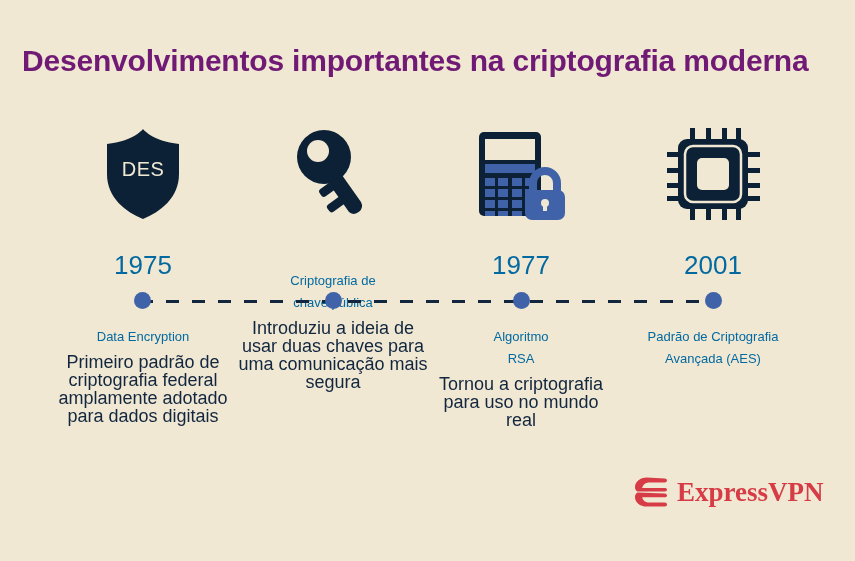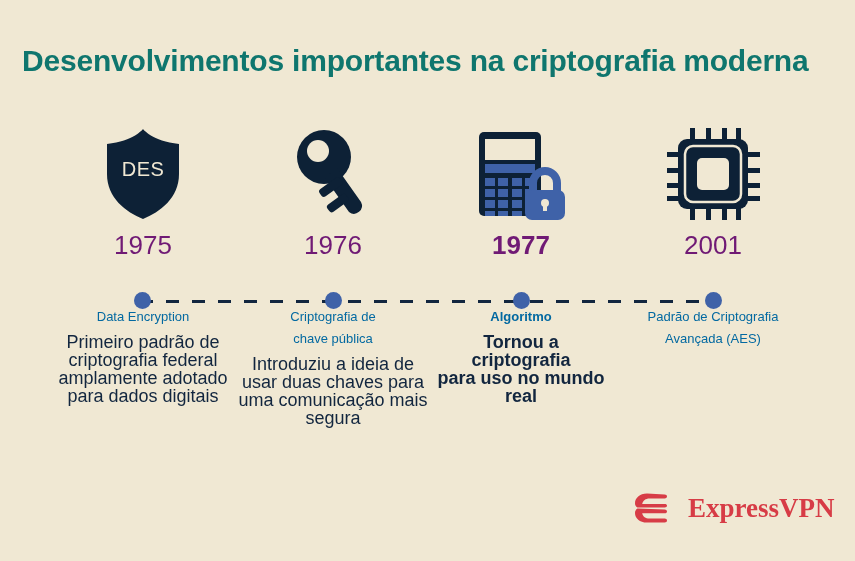--- a/index.html
+++ b/index.html
@@ -19,56 +19,57 @@
     width: 855px;
     height: 561px;
     background: #f0e8d3;
   }
   .title {
     position: absolute;
     left: 22px;
     top: 44px;
     font-size: 30px;
     font-weight: 700;
-    color: #0f766e;
+    color: #701a75;
     letter-spacing: -0.2px;
     font-family: "Liberation Sans", sans-serif;
     white-space: nowrap;
   }
 
   
   .cols {
     position: absolute;
     left: 0;
     top: 118px;
     width: 825px;
     height: 360px;
   }
   .col {
     position: absolute;
     top: 0;
     text-align: center;
   }
   .col-0 { left: 48px;  width: 190px; }
   .col-1 { left: 238px; width: 190px; }
-  .col-2 { left: 432px; width: 178px; font-weight: bold; }
+  .col-2 { left: 432px; width: 178px; }
   .col-3 { left: 602px; width: 222px; }
 
   .icon-wrap {
     height: 112px;
     display: flex;
     align-items: center;
     justify-content: center;
   }
   .year {
     font-size: 26px;
-    color: #701a75;
+    color: #0369a1;
     font-family: "Liberation Sans", sans-serif;
     line-height: 30px;
     height: 36px;
+    margin-top: 20px;
   }
   .spacer-line { height: 40px; }
 
   .head {
     font-size: 13px;
     color: #0369a1;
     line-height: 22px;
     font-family: "Liberation Sans", sans-serif;
     margin-bottom: 5px;
   }
@@ -120,24 +121,24 @@
     color: #f0e8d3;
     font-size: 20px;
     font-family: "Liberation Sans", sans-serif;
     letter-spacing: 0.5px;
   }
 
   
   .logo {
     position: absolute;
     left: 634px;
-    top: 492px;
+    top: 476px;
     display: flex;
     align-items: center;
-    gap: 20px;
+    gap: 9px;
   }
   .logo-text {
     font-family: "Liberation Serif", serif;
     font-size: 27px;
     font-weight: 700;
     color: #d73c46;
     letter-spacing: 0px;
   }
 </style>
 </head>
@@ -176,21 +177,20 @@
         <svg width="80" height="96" viewBox="0 0 80 96" aria-hidden="true">
           <g fill="#0d2136">
             <circle cx="31" cy="31" r="27"></circle>
             <circle cx="25" cy="25" r="11" fill="#f0e8d3"></circle>
             <path d="M44 42 L68 76 A8 8 0 0 1 56 86 L32 52 Z"></path>
             <rect x="25" y="57" width="25" height="9" rx="3" transform="rotate(-36 37 61)"></rect>
             <rect x="33" y="73" width="23" height="9" rx="3" transform="rotate(-36 44 77)"></rect>
           </g>
         </svg>
       </div>
-      <div class="year">1976</div>
       <div class="spacer-line"></div>
       <div class="head">
         <div>Criptografia de</div>
         <div>chave pública</div>
       </div>
       <div class="body">
         <div>Introduziu a ideia de</div>
         <div>usar duas chaves para</div>
         <div>uma comunicação mais</div>
         <div>segura</div>
@@ -228,20 +228,21 @@
           <path d="M60 66 L60 57 a12 12 0 0 1 24 0 L84 66" fill="none" stroke="#3f62a8" stroke-width="8"></path>
           <rect x="52" y="64" width="40" height="30" rx="7" fill="#3f62a8"></rect>
           <circle cx="72" cy="77" r="4" fill="#f0e8d3"></circle>
           <rect x="70" y="77" width="4" height="8" fill="#f0e8d3"></rect>
         </svg>
       </div>
       <div class="year">1977</div>
       <div class="spacer-line"></div>
       <div class="head">
         <div>Algoritmo</div>
+        <div>RSA</div>
       </div>
       <div class="body">
         <div>Tornou a criptografia</div>
         <div>para uso no mundo real</div>
       </div>
     </div>
 
     <div class="col col-3">
       <div class="icon-wrap">
         <svg width="96" height="96" viewBox="0 0 96 96" aria-hidden="true">

